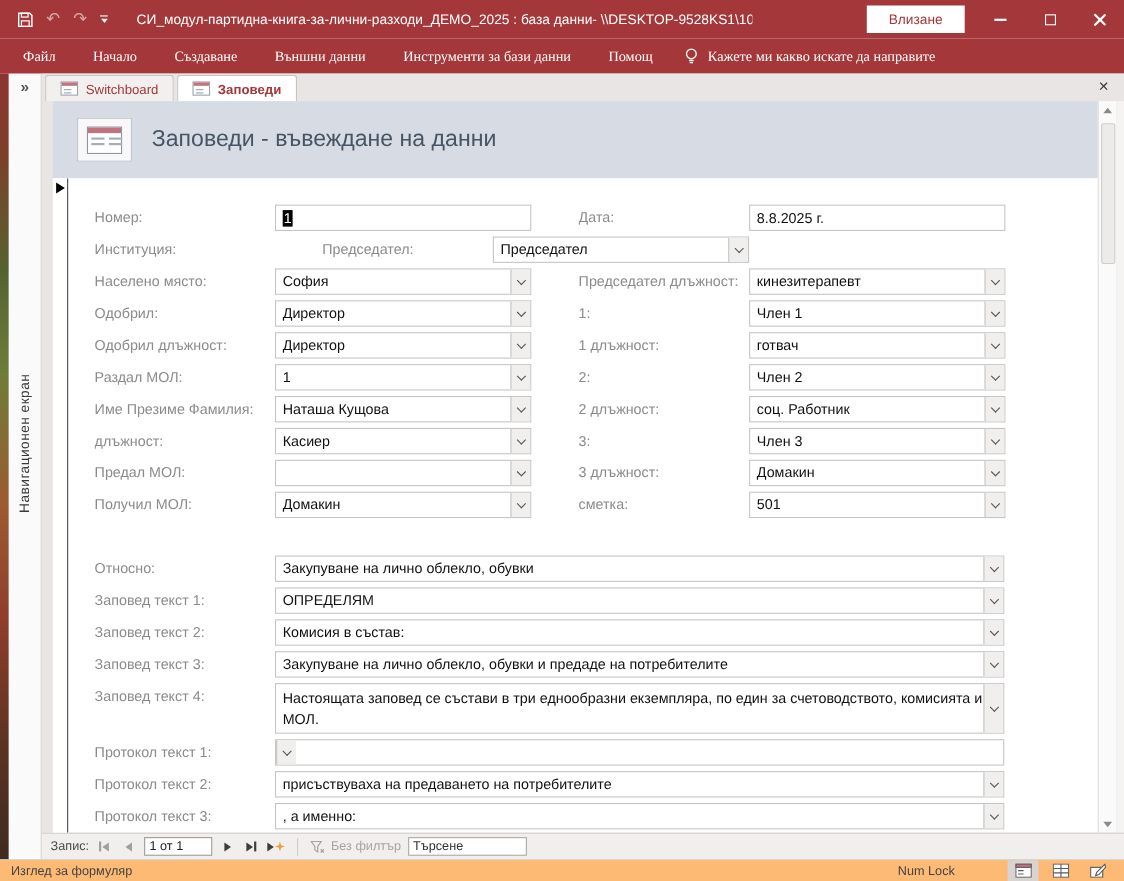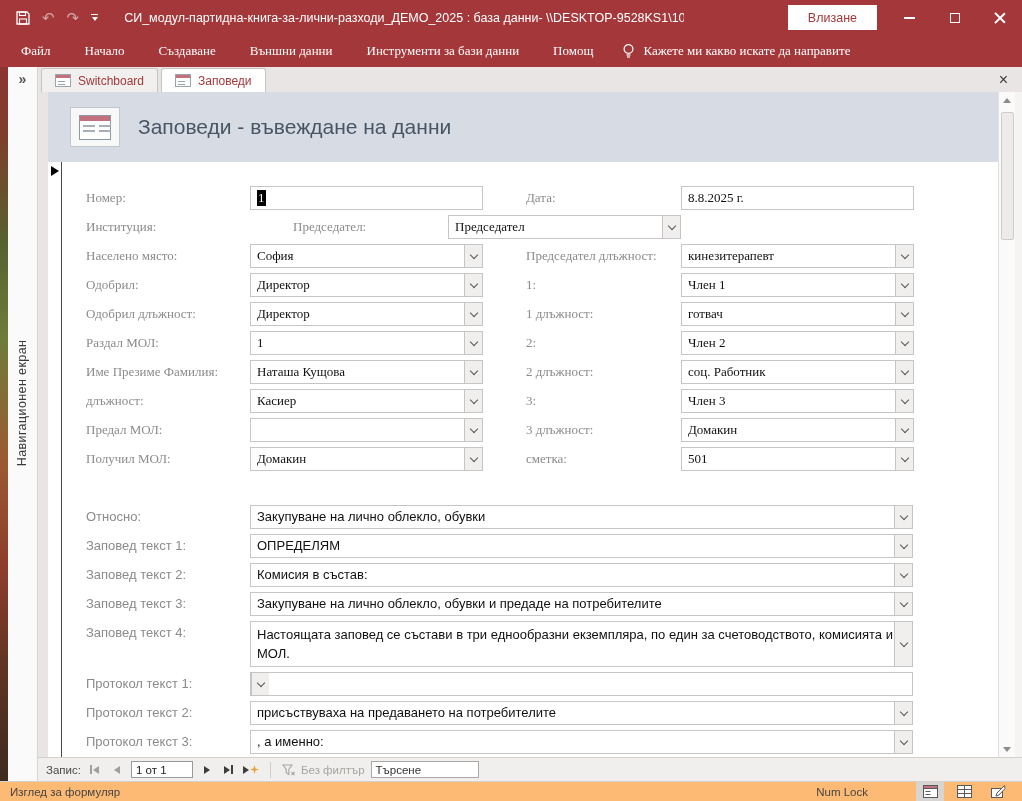--- a/index.html
+++ b/index.html
@@ -37,42 +37,42 @@
   .nav-expand { text-align:center; padding-top:4px; font-size:14px; font-weight:bold; color:#555; }
   .nav-vtext { position:absolute; left:7px; top:47%; transform:translateY(-50%) rotate(180deg); writing-mode:vertical-rl; font-size:12.5px; color:#3a3a3a; letter-spacing:.4px; white-space:nowrap; }
 
   .content { flex:1; display:flex; flex-direction:column; background:#E9E5E4; }
 
   
   .tabbar { height:25px; display:flex; align-items:flex-end; background:#E9E5E4; }
   .dtab { height:24px; display:flex; align-items:center; gap:7px; padding:0 13px; margin-left:3px;
           border:1px solid #C8C3C1; border-bottom:none; border-radius:3px 3px 0 0;
           background:#F2F0EF; color:#A4373A; font-size:12px; }
-  .dtab.active { background:#fff; font-weight:normal; }
+  .dtab.active { background:#fff; font-weight:bold; }
   .mini-form-icon { width:16px; height:13px; background:#fff; border:1px solid #9AA3AE; position:relative; }
   .mini-form-icon::before { content:""; position:absolute; left:0; top:0; right:0; height:3px; background:#C4717E; }
   .mini-form-icon::after { content:""; position:absolute; left:2px; top:6px; width:7px; height:1px; background:#9AA3AE; box-shadow:0 3px 0 #9AA3AE; }
   .tab-close { margin-left:auto; margin-right:14px; align-self:center; color:#3a3a3a; font-size:16px; line-height:1; }
 
   
   .formarea { height:665px; display:flex; }
   .formwrap { margin-left:10px; width:950px; display:flex; flex-direction:column; }
   .formheader { height:70px; background:#D7DCE4; display:flex; align-items:center; padding-left:22px; gap:18px; }
   .hicon { width:50px; height:40px; background:#F8F8F8; border:1px solid #C2C7CF; display:flex; align-items:center; justify-content:center; }
   .hicon-box { width:32px; height:25px; background:#fff; border:1px solid #8E99A6; position:relative; }
   .hicon-box::before { content:""; position:absolute; left:0; top:0; right:0; height:5px; background:#C4717E; }
   .hicon-box::after { content:""; position:absolute; left:3px; top:9px; width:12px; height:2px; background:#A7AEB8; box-shadow:0 5px 0 #A7AEB8, 16px 0 0 #A7AEB8, 16px 5px 0 #A7AEB8; }
   .htitle { font-size:21px; color:#475565; }
 
   .formbody { flex:1; background:#fff; display:flex; overflow:hidden; }
   .recsel { width:14px; background:#fff; border-right:1px solid #4a4a4a; position:relative; }
   .recsel .tri { position:absolute; top:4px; left:3px; width:0; height:0;
                  border-top:5px solid transparent; border-bottom:5px solid transparent; border-left:8px solid #000; }
   .fields { flex:1; padding-top:24px; }
-  .frow { display:flex; align-items:center; height:24px; margin-bottom:5px; padding-left:24px;font-family:Liberation Serif, serif; }
+  .frow { display:flex; align-items:center; height:24px; margin-bottom:5px; padding-left:24px; }
   .wrow { display:flex; align-items:flex-start; margin-bottom:5px; padding-left:24px; }
   .gap { height:29px; }
   .flabel { color:#8B8B8B; font-size:13px; white-space:nowrap; overflow:hidden; line-height:24px; }
   .flabel.l { width:164px; }
   .flabel.r { width:155px; margin-left:43px; }
   .tbox { width:233px; height:24px; border:1px solid #C5C5C5; background:#fff; font-size:13px; color:#111;
           display:flex; align-items:center; padding-left:6px; }
   .sel { background:#000; color:#fff; padding:0 1px; }
   .combo { width:233px; height:24px; border:1px solid #C5C5C5; background:#fff; font-size:13px; color:#111; display:flex; }
   .combo .cval { flex:1; padding-left:6px; line-height:22px; white-space:nowrap; overflow:hidden; }

